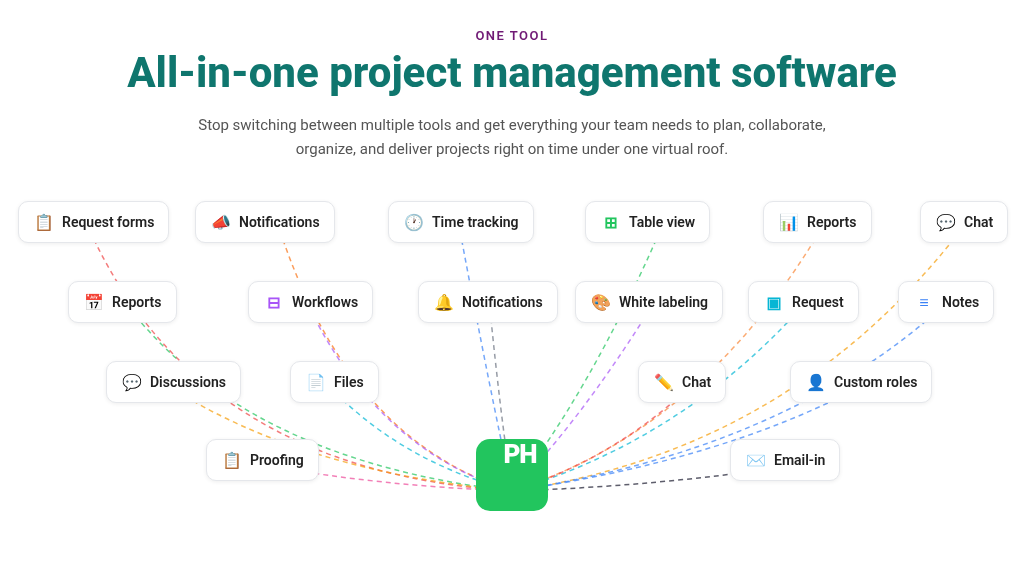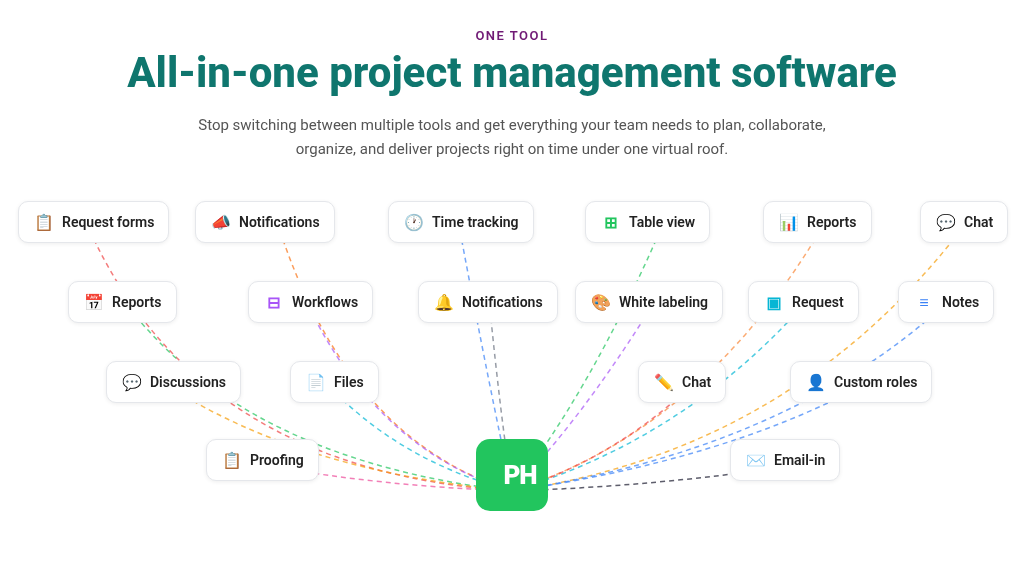--- a/index.html
+++ b/index.html
@@ -76,21 +76,20 @@
     .center-logo {
       position: absolute;
       left: 50%;
       bottom: 20px;
       transform: translateX(-50%);
       width: 72px;
       height: 72px;
       background: #22c55e;
       border-radius: 14px;
       display: flex;
-      align-items: center;
       justify-content: center;
       font-size: 26px;
       font-weight: 900;
       color: #fff;
       letter-spacing: -1px;
       z-index: 10;
       padding-left: 16px;
     }
 
     

